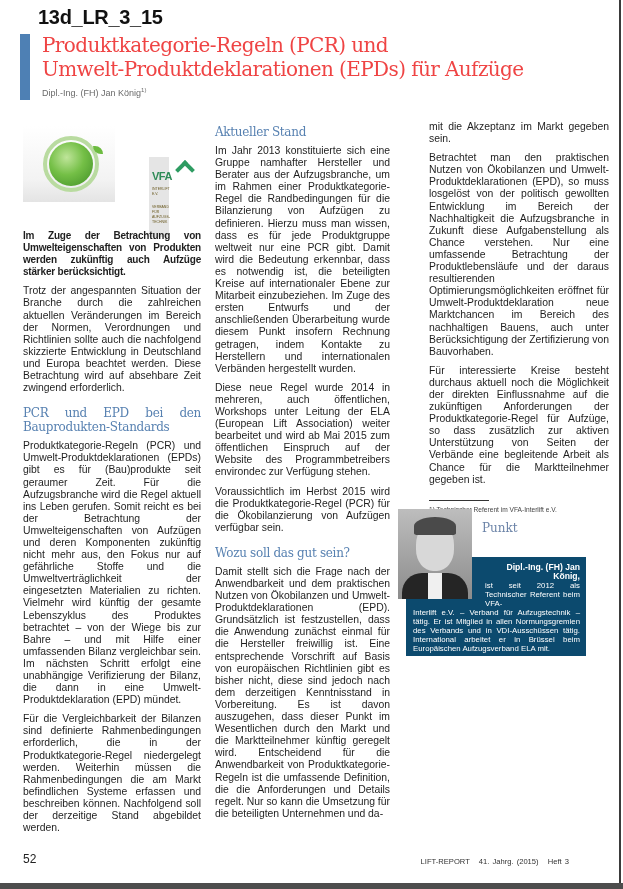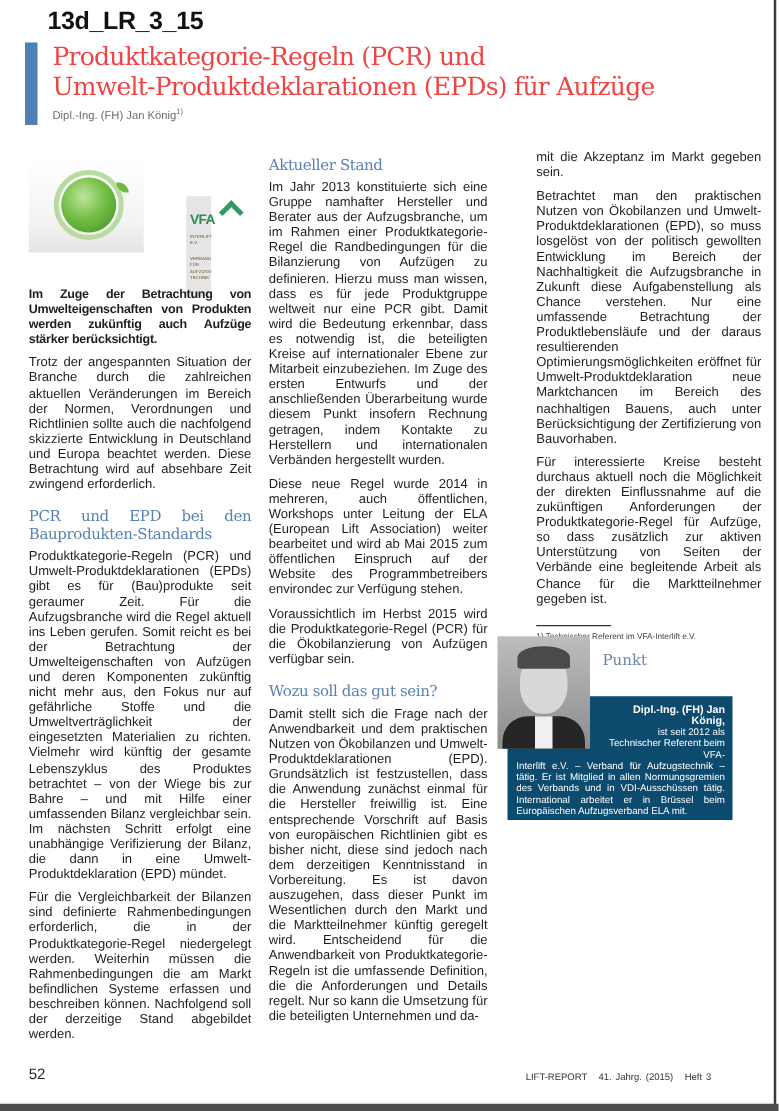--- a/index.html
+++ b/index.html
@@ -51,21 +51,21 @@
                 background: #4a4a4a; }
     .portrait .suit { position: absolute; left: 4px; top: 64px; width: 66px; height: 30px; border-radius: 20px 20px 0 0;
                 background: #252525; }
     .portrait .shirt { position: absolute; left: 30px; top: 64px; width: 14px; height: 26px; background: #f0f0f0; }
     .info-head { position: absolute; left: 482px; top: 521px; font-family: "DejaVu Serif", serif; font-size: 12px;
                 color: #6c84a8; }
     .info-box { position: absolute; left: 406px; top: 557px; width: 180px; height: 99px; background: #0c4a6e;
                 color: #ffffff; font-family: "Liberation Sans", sans-serif; font-size: 7.8px; line-height: 9px;
                 text-align: justify; box-sizing: border-box; padding: 6px 6px 0 7px; }
     .info-box .name { font-weight: bold; font-size: 8.6px; display: block; margin-left: 73px; text-align: right; }
-    .info-box .indent { margin-left: 72px; display: block; text-align: right; }
+    .info-box .indent { margin-left: 72px; display: block; }
 
     .page-num { position: absolute; left: 23px; top: 852px; font-size: 12px; color: #222; }
     .journal { position: absolute; right: 54px; top: 857px; font-size: 7.6px; color: #333; word-spacing: 1px; }
     .journal span { margin-left: 6px; }
     .bottom-band { position: absolute; left: 0; top: 883px; width: 623px; height: 6px; background: #4d4d4d; }
     .right-edge { position: absolute; left: 619px; top: 0; width: 2px; height: 889px; background: #3a3a3a; }
   </style>
 </head>
 <body>
 

